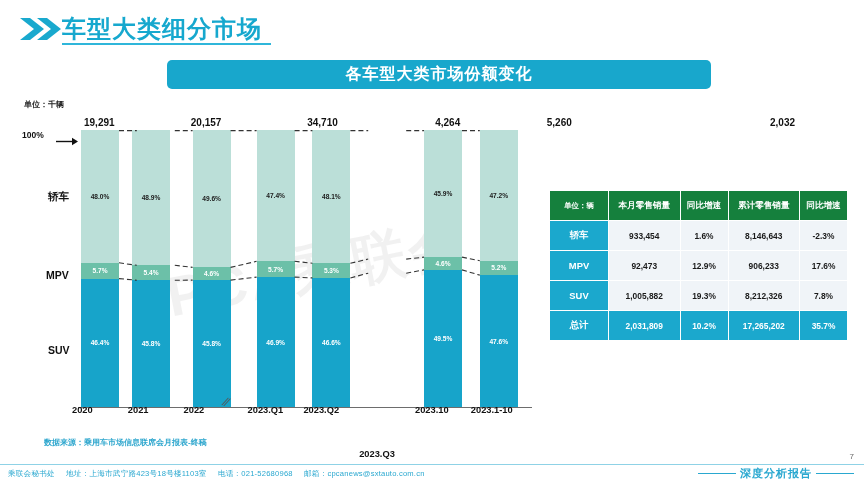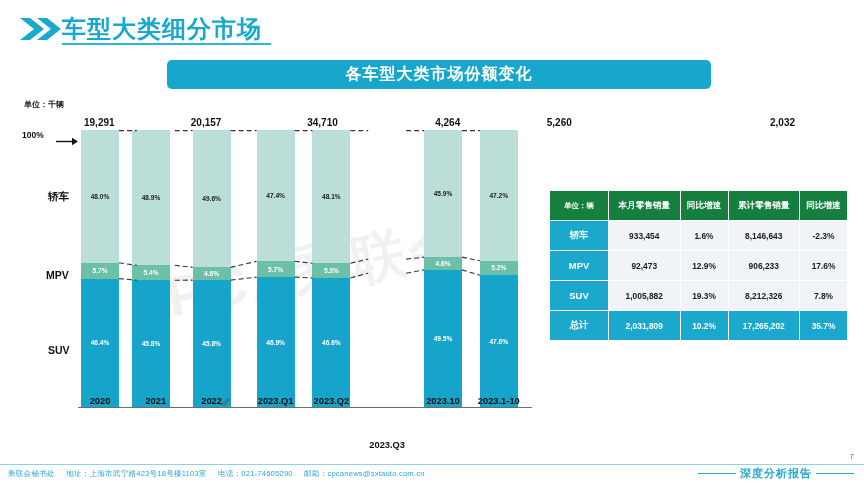--- a/index.html
+++ b/index.html
@@ -128,22 +128,22 @@
   .seg-mpv   .seg-lbl { color: #ffffff; }
   .seg-suv   .seg-lbl { color: #ffffff; }
 
   .total-lbl {
     position: absolute; top: -13px;
     width: 38px; text-align: left;
     font-size: 10px; font-weight: bold; color: #111;
     white-space: nowrap;
   }
   .xtick {
-    position: absolute; top: 278px;
-    width: 56px; text-align: center;
+    position: absolute; top: 287px;
+    width: 56px; 
     font-size: 9.3px; font-weight: bold; color: #111;
     white-space: nowrap;
   }
 
   .connector {
     position: absolute; left: 56px; top: 12px;
     width: 454px; height: 277px;
     pointer-events: none;
   }
 
@@ -413,27 +413,28 @@
         <tr class="total-row">
           <th>总计</th>
           <td>2,031,809</td>
           <td>10.2%</td>
           <td>17,265,202</td>
           <td>35.7%</td>
         </tr>
       </tbody>
   </table>
 
+  <div class="source-note">数据来源：乘用车市场信息联席会月报表-终稿</div>
 
   <div class="page-no">7</div>
   <div class="footer-rule"></div>
   <div class="footer-left">
     <span>乘联会秘书处</span>
     <span>地址：上海市武宁路423号18号楼1103室</span>
-    <span>电话：021-74605290</span>
+    <span>电话：021-52680968</span>
     <span>邮箱：cpcanews@sxtauto.com.cn</span>
   </div>
   <div class="footer-right">
     <div class="fr-line"></div>
     <div class="fr-text">深度分析报告</div>
     <div class="fr-line"></div>
   </div>
 
 </div>
 

